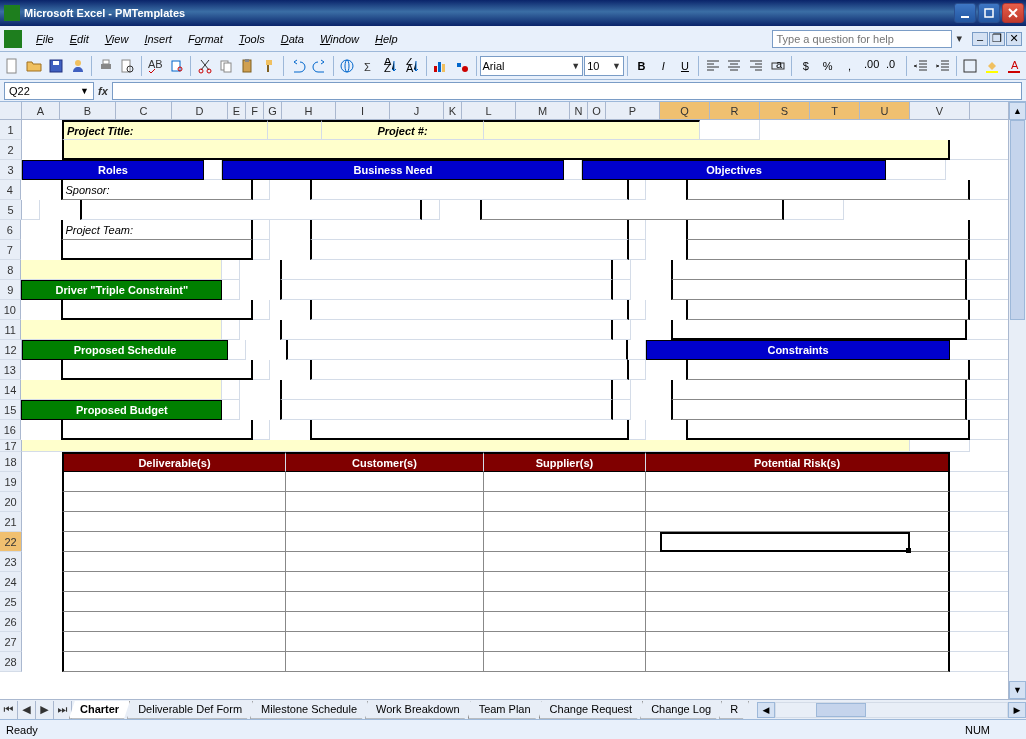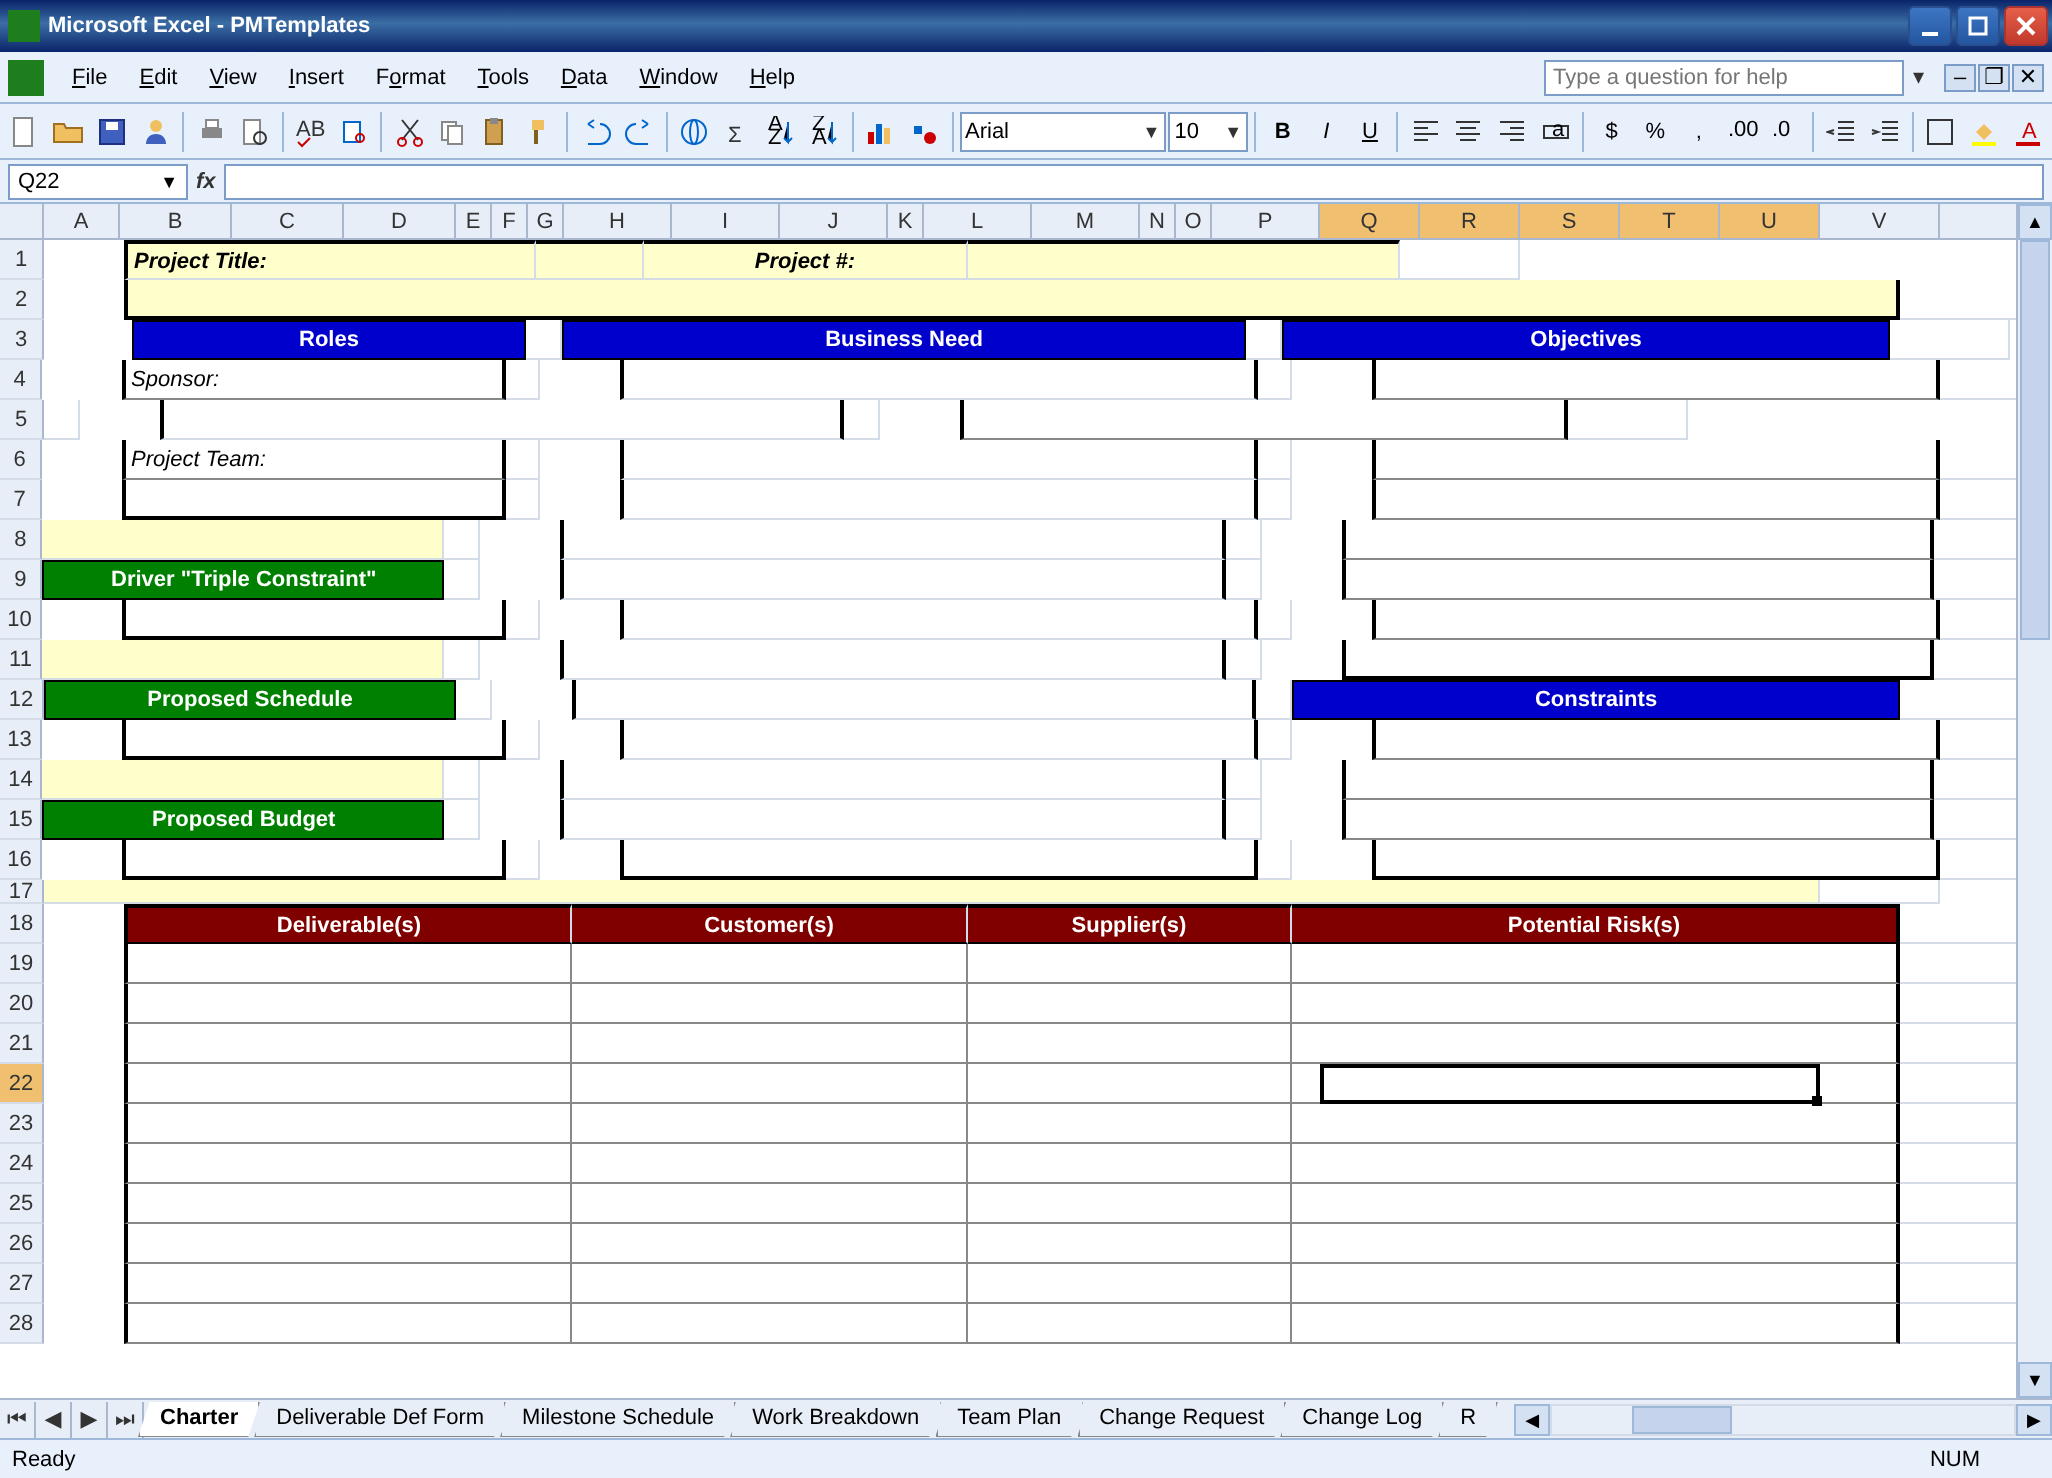--- a/index.html
+++ b/index.html
@@ -10,21 +10,21 @@
 .titlebar .excel-ico { width: 16px; height: 16px; margin: 0 4px 0 2px; background: #1e7e1e; display: inline-block; }
 .titlebar .title { font-weight: bold; flex: 1; }
 .winbtns { display: flex; gap: 2px; }
 .winbtn { width: 22px; height: 20px; display: flex; align-items: center; justify-content: center; color: #fff; border: 1px solid #2a4f8f; background: linear-gradient(#3e76c4,#2256a0); border-radius: 3px; }
 .winbtn.close { background: linear-gradient(#e55f4a,#c0392b); border-color: #a33; }
 .winbtn svg { width: 12px; height: 12px; }
 
 
 .menubar { background: #e8f0fb; height: 26px; display: flex; align-items: center; padding: 2px 4px; border-bottom: 1px solid #9db8d9; }
 .menubar .doc-ico { width: 18px; height: 18px; background: #1e7e1e; margin-right: 6px; }
-.menu-item { padding: 3px 8px; cursor: default; }
+.menu-item { padding: 3px 8px; cursor: default; font-style: italic; }
 .menu-item u { text-decoration: underline; }
 .menubar .spacer { flex: 1; }
 .help-input { width: 180px; height: 18px; border: 1px solid #7a9cc6; padding: 1px 3px; color: #999; background: #fff; }
 .menubar .small-arrow { margin: 0 4px; color: #333; }
 .child-winbtns { display: flex; gap: 1px; margin-left: 6px; }
 .child-winbtns .cwb { width: 16px; height: 14px; background: #d4e1f3; border: 1px solid #7a9cc6; display:flex;align-items:center;justify-content:center;}
 
 
 .toolbars { background: #e8f0fb; display: flex; padding: 2px 2px; gap: 1px; border-bottom: 1px solid #9db8d9; height: 28px; align-items: center; overflow: hidden; }
 .tbtn { width: 22px; height: 22px; display: flex; align-items: center; justify-content: center; border: 1px solid transparent; border-radius: 2px; }
@@ -400,21 +400,21 @@
         <div class="cell hdr-yellow box-t" style="width: 216px; height: 20px;"></div>
         <div class="cell c-V" style="height: 20px;"></div>
       </div>
       <div class="gridrow" style="height: 20px;">
         <div class="rowh" style="height: 20px;">2</div>
         <div class="cell hdr-yellow box-l box-r box-bb" style="width: 888px; height: 20px;"></div>
         <div class="cell c-V" style="height: 20px;"></div>
       </div>
       <div class="gridrow" style="height: 20px;">
         <div class="rowh" style="height: 20px;">3</div>
-        <div class="cell hdr-blue" style="width: 197px; height: 20px; margin-left: 44px;">Roles</div>
+        <div class="cell hdr-blue" style="width: 182px; height: 20px;">Roles</div>
         <div class="cell c-E" style="height: 20px;"></div>
         <div class="cell hdr-blue" style="width: 342px; height: 20px;">Business Need</div>
         <div class="cell c-O" style="height: 20px;"></div>
         <div class="cell hdr-blue" style="width: 304px; height: 20px;">Objectives</div>
         <div class="cell c-V" style="height: 20px;"></div>
       </div>
       <div class="gridrow" style="height: 20px;">
         <div class="rowh" style="height: 20px;">4</div>
         <div class="cell ital box-l box-r" style="border-bottom: 1px solid rgb(136, 136, 136); width: 206px; height: 20px;">Sponsor:</div>
         <div class="cell c-E" style="height: 20px;"></div>

